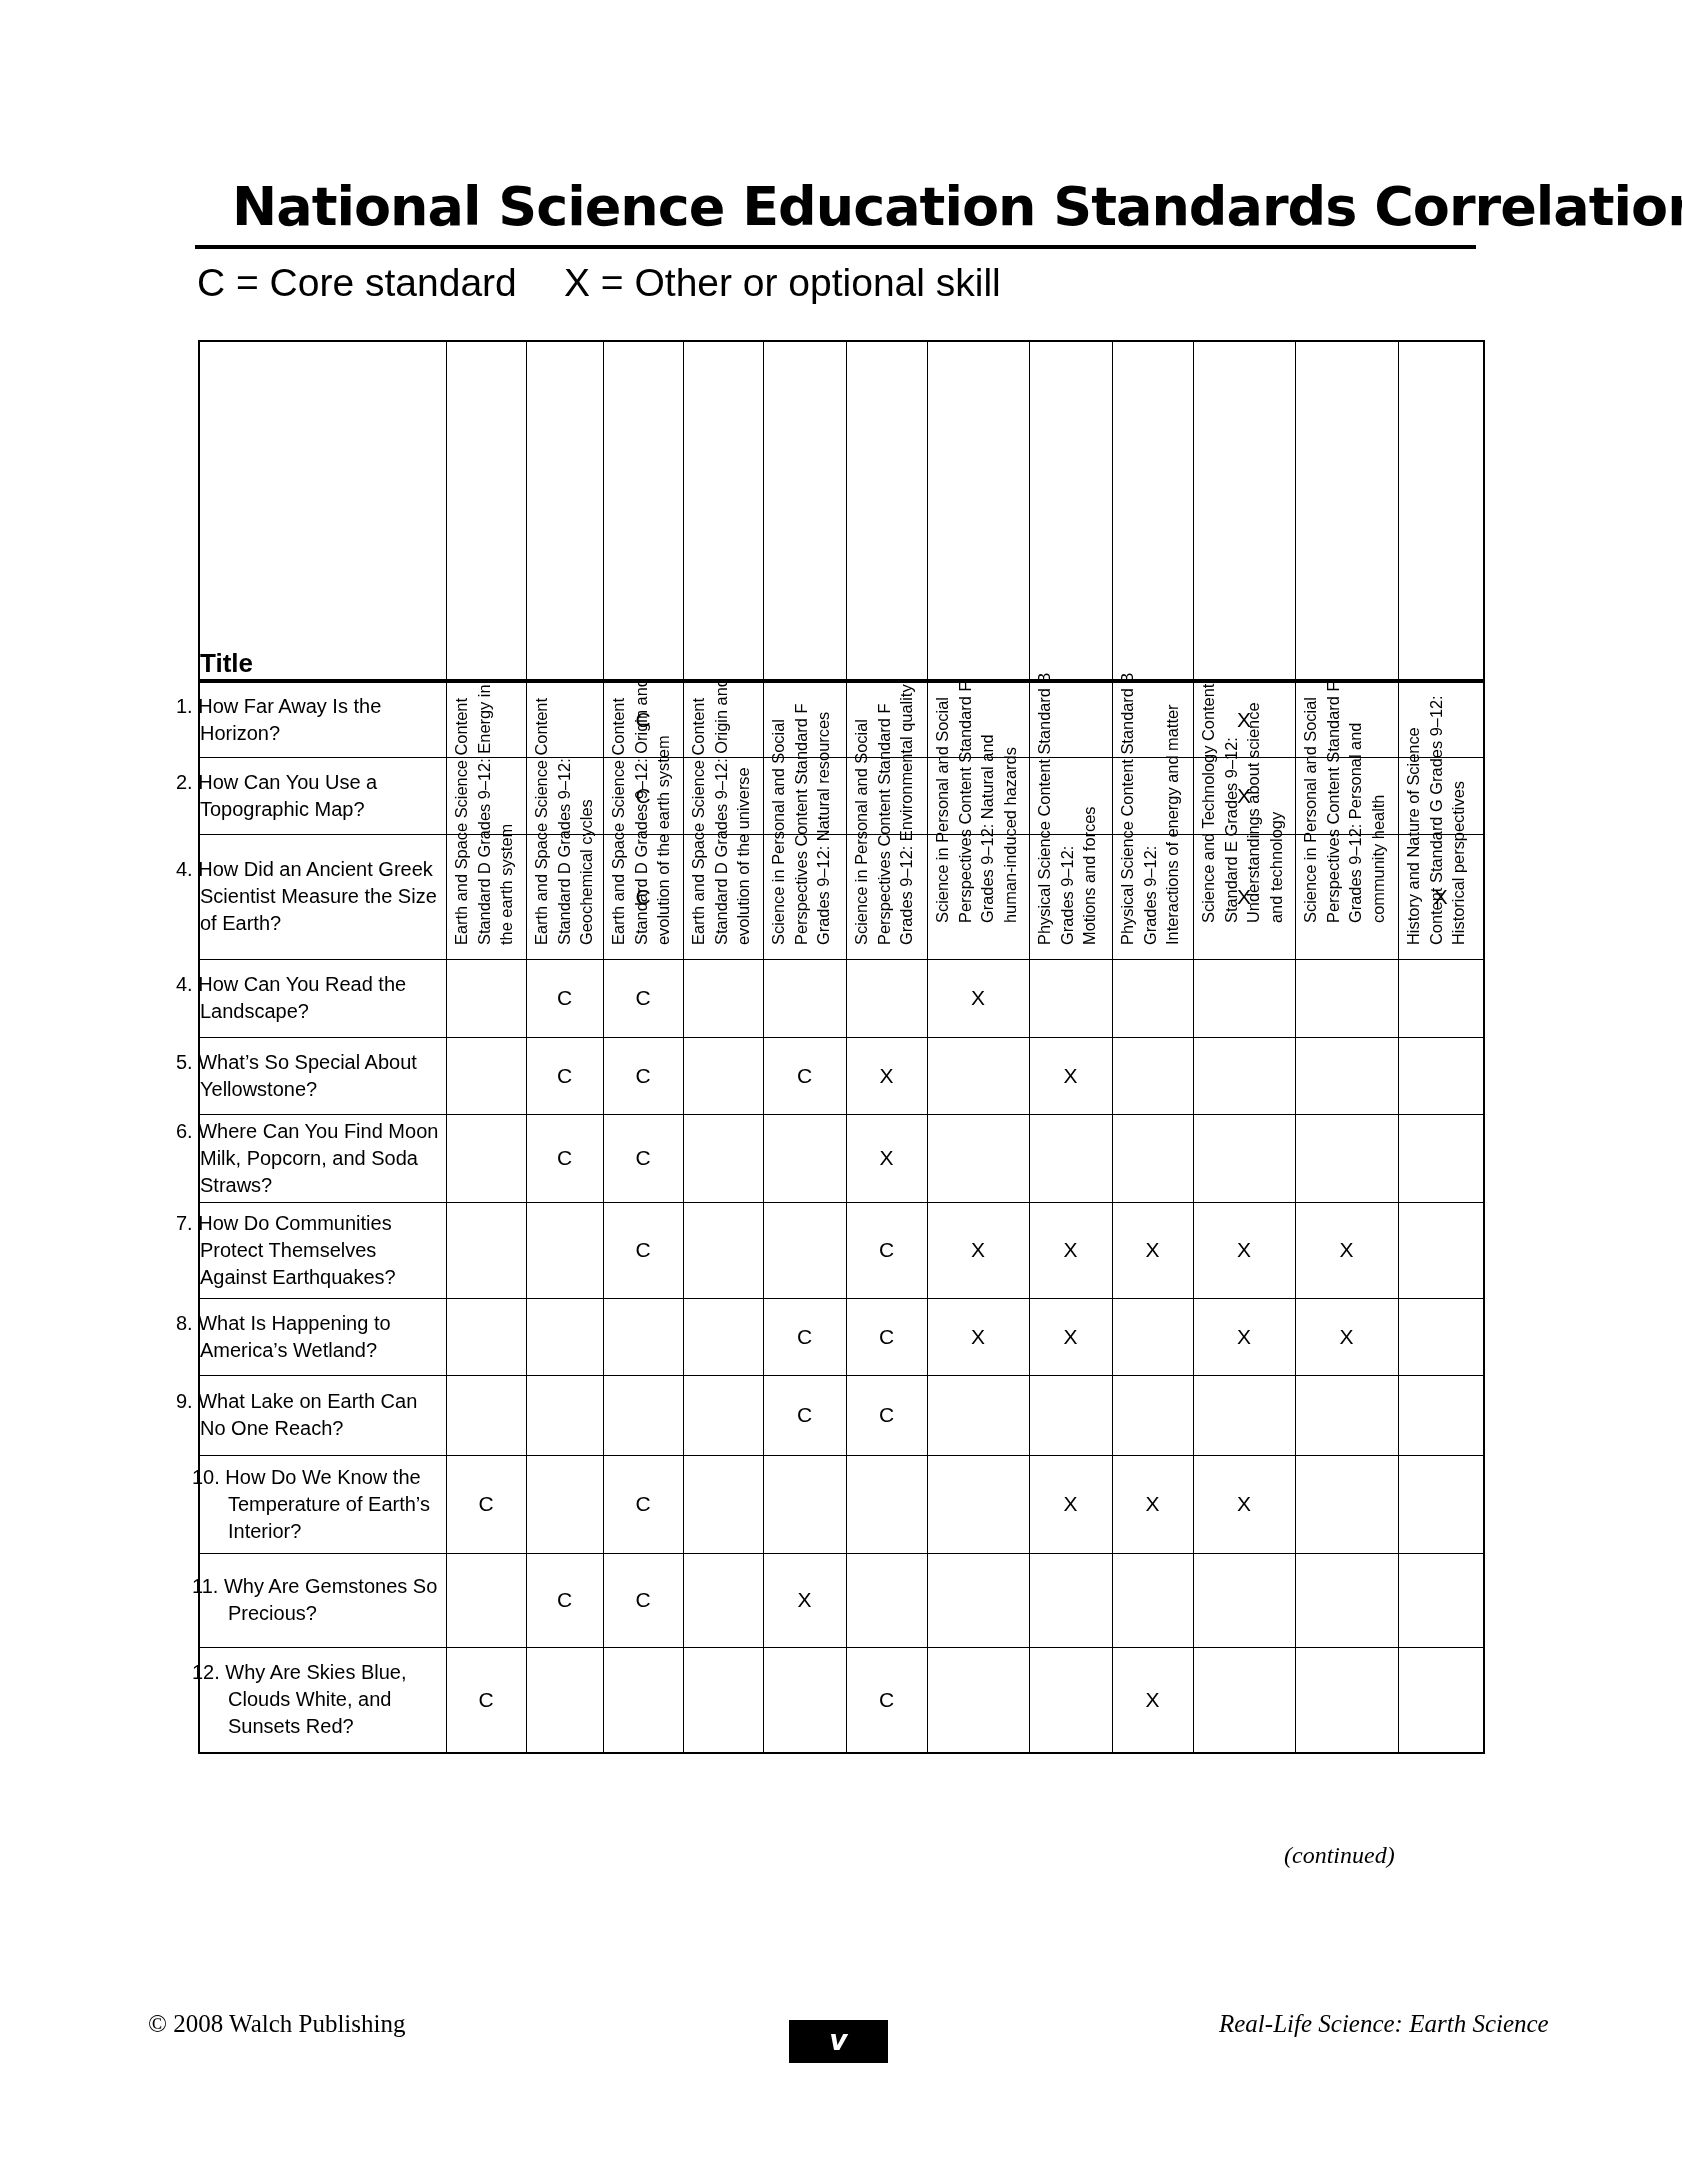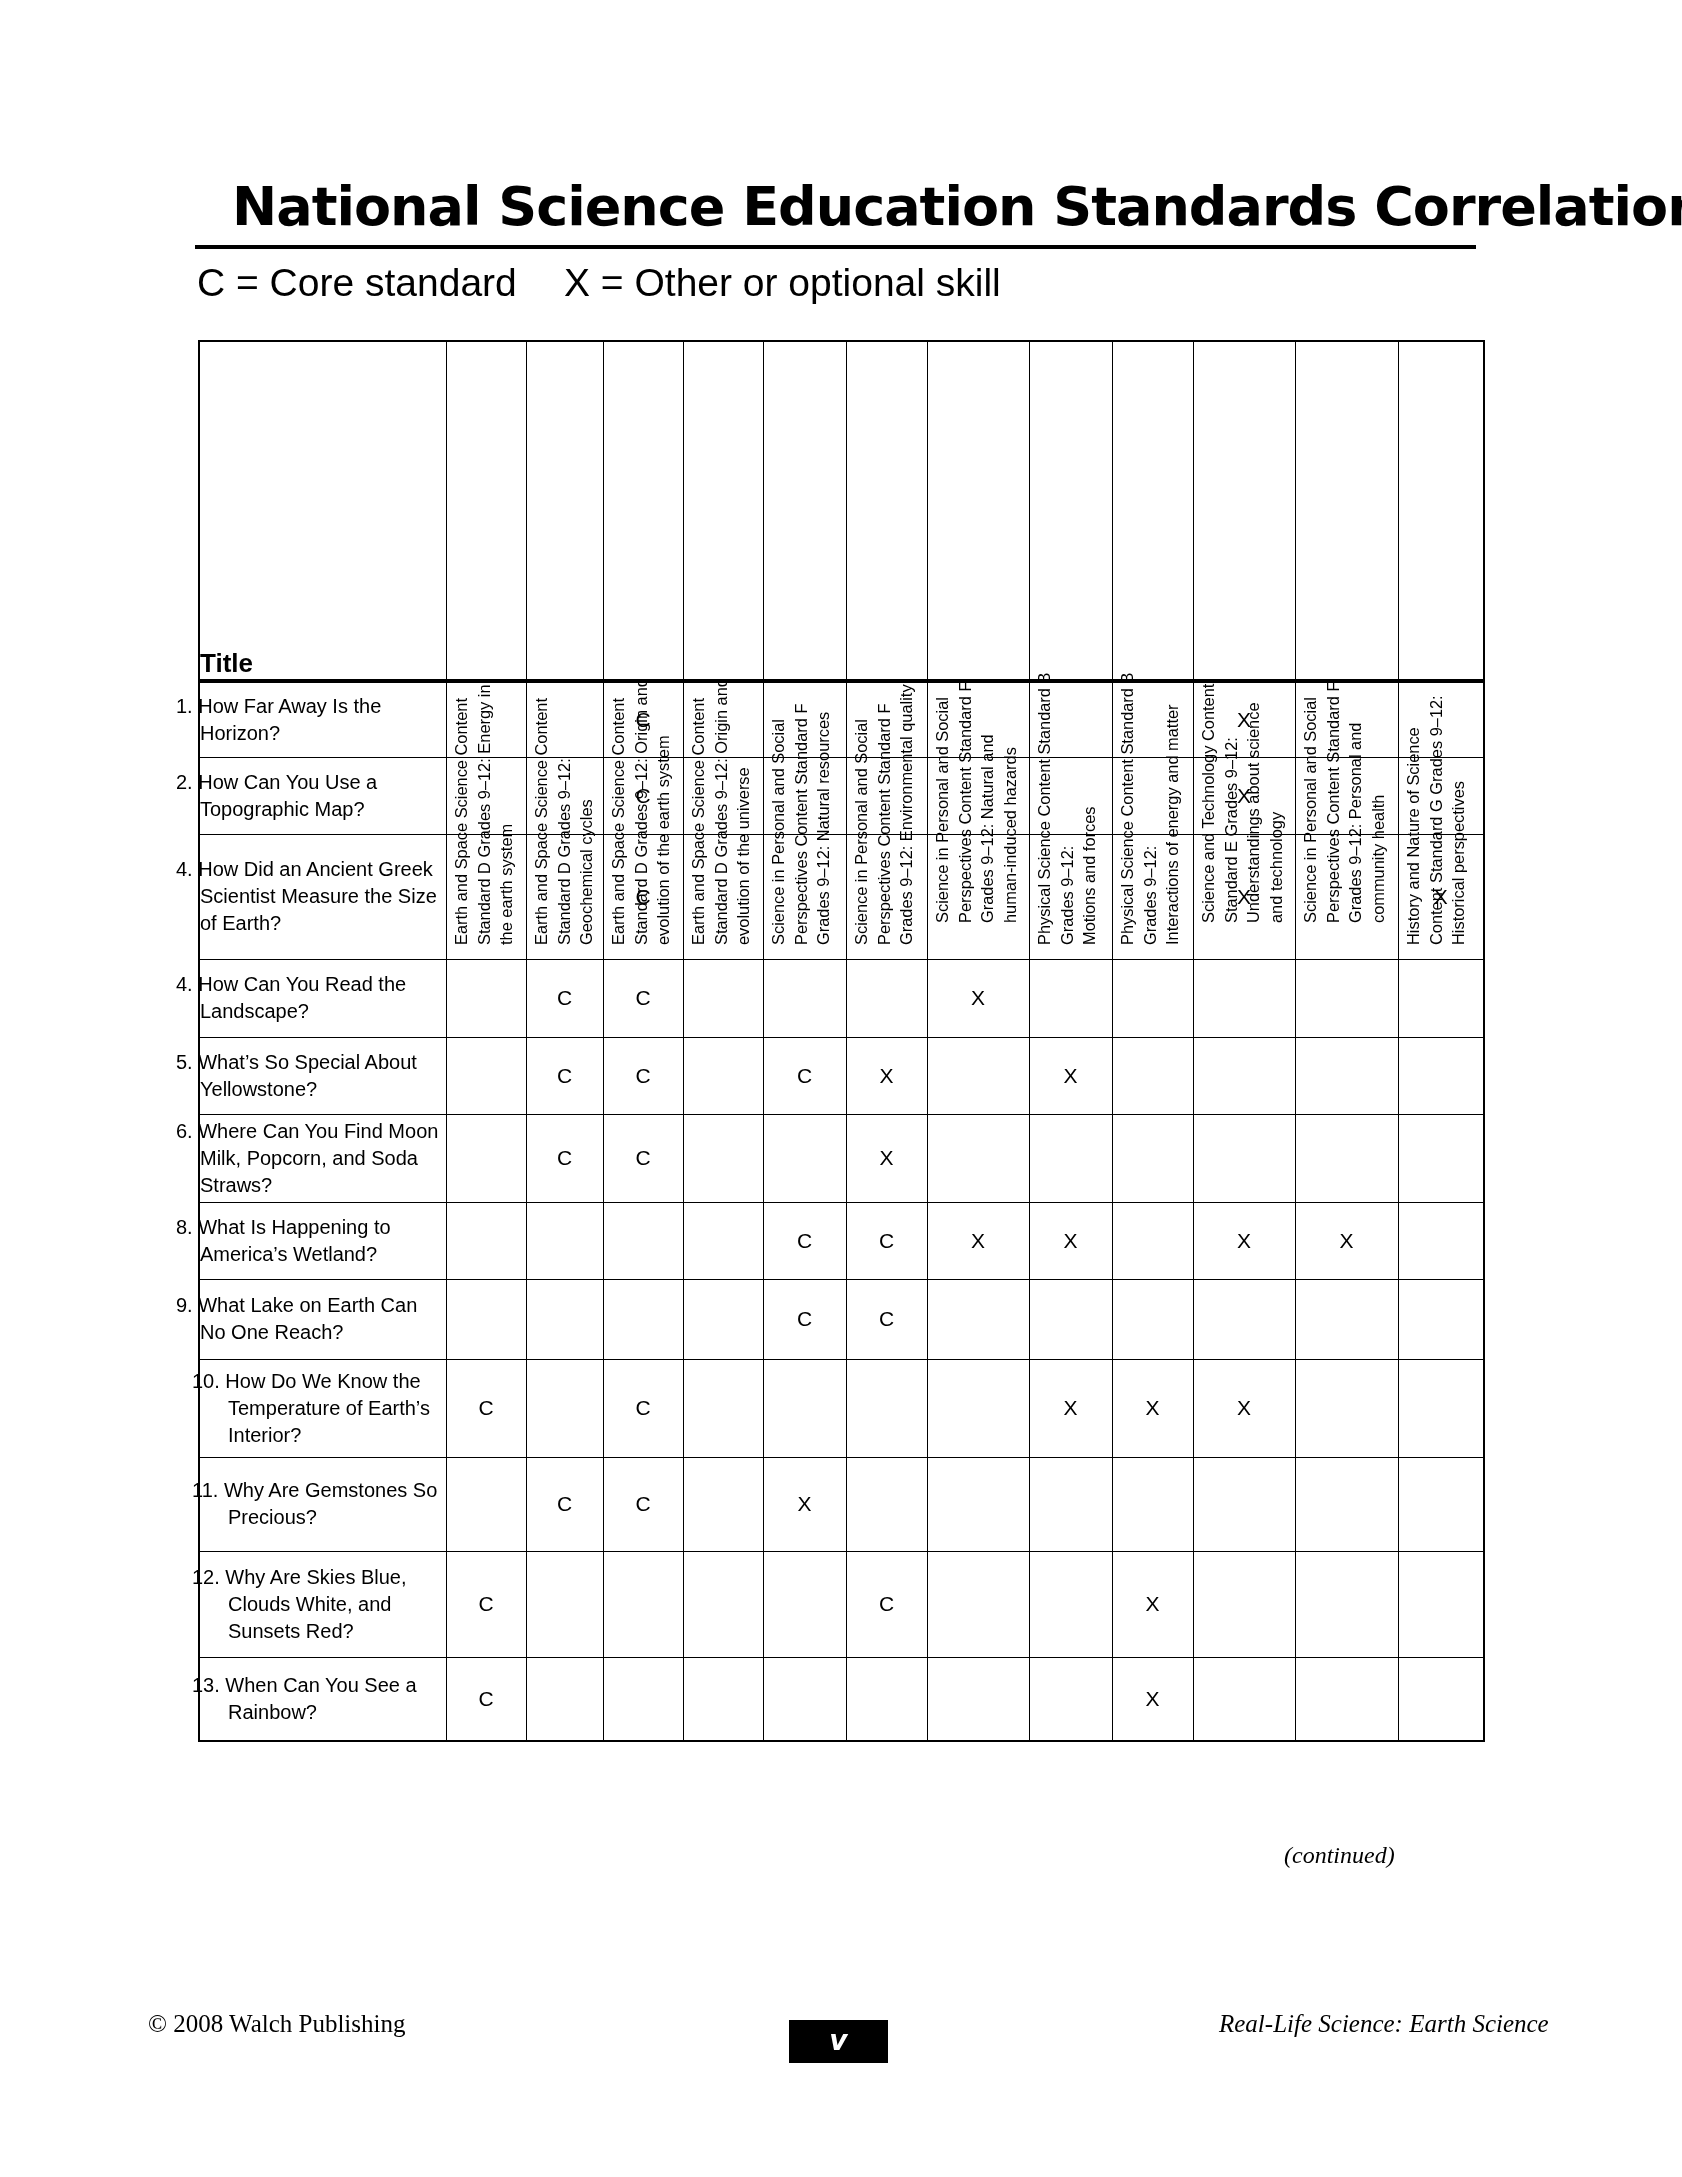--- a/index.html
+++ b/index.html
@@ -245,20 +245,35 @@
         <td class="mark"></td>
         <td class="mark"></td>
         <td class="mark">X</td>
         <td class="mark"></td>
         <td class="mark"></td>
         <td class="mark"></td>
         <td class="mark"></td>
         <td class="mark"></td>
         <td class="mark"></td>
       </tr>
+      <tr style="height: 96px;">
+        <td class="title-cell">7. How Do Communities Protect Themselves Against Earthquakes?</td>
+        <td class="mark"></td>
+        <td class="mark"></td>
+        <td class="mark">C</td>
+        <td class="mark"></td>
+        <td class="mark"></td>
+        <td class="mark">C</td>
+        <td class="mark">X</td>
+        <td class="mark">X</td>
+        <td class="mark">X</td>
+        <td class="mark">X</td>
+        <td class="mark">X</td>
+        <td class="mark"></td>
+      </tr>
       <tr style="height: 77px;">
         <td class="title-cell">8. What Is Happening to America’s Wetland?</td>
         <td class="mark"></td>
         <td class="mark"></td>
         <td class="mark"></td>
         <td class="mark"></td>
         <td class="mark">C</td>
         <td class="mark">C</td>
         <td class="mark">X</td>
         <td class="mark">X</td>
@@ -313,35 +328,20 @@
         <td class="mark"></td>
       </tr>
       <tr style="height: 106px;">
         <td class="title-cell two">12. Why Are Skies Blue, Clouds White, and Sunsets Red?</td>
         <td class="mark">C</td>
         <td class="mark"></td>
         <td class="mark"></td>
         <td class="mark"></td>
         <td class="mark"></td>
         <td class="mark">C</td>
-        <td class="mark"></td>
-        <td class="mark"></td>
-        <td class="mark">X</td>
-        <td class="mark"></td>
-        <td class="mark"></td>
-        <td class="mark"></td>
-      </tr>
-      <tr style="height: 84px;">
-        <td class="title-cell two">13. When Can You See a Rainbow?</td>
-        <td class="mark">C</td>
-        <td class="mark"></td>
-        <td class="mark"></td>
-        <td class="mark"></td>
-        <td class="mark"></td>
-        <td class="mark"></td>
         <td class="mark"></td>
         <td class="mark"></td>
         <td class="mark">X</td>
         <td class="mark"></td>
         <td class="mark"></td>
         <td class="mark"></td>
       </tr>
     </tbody>
 </table>
 

